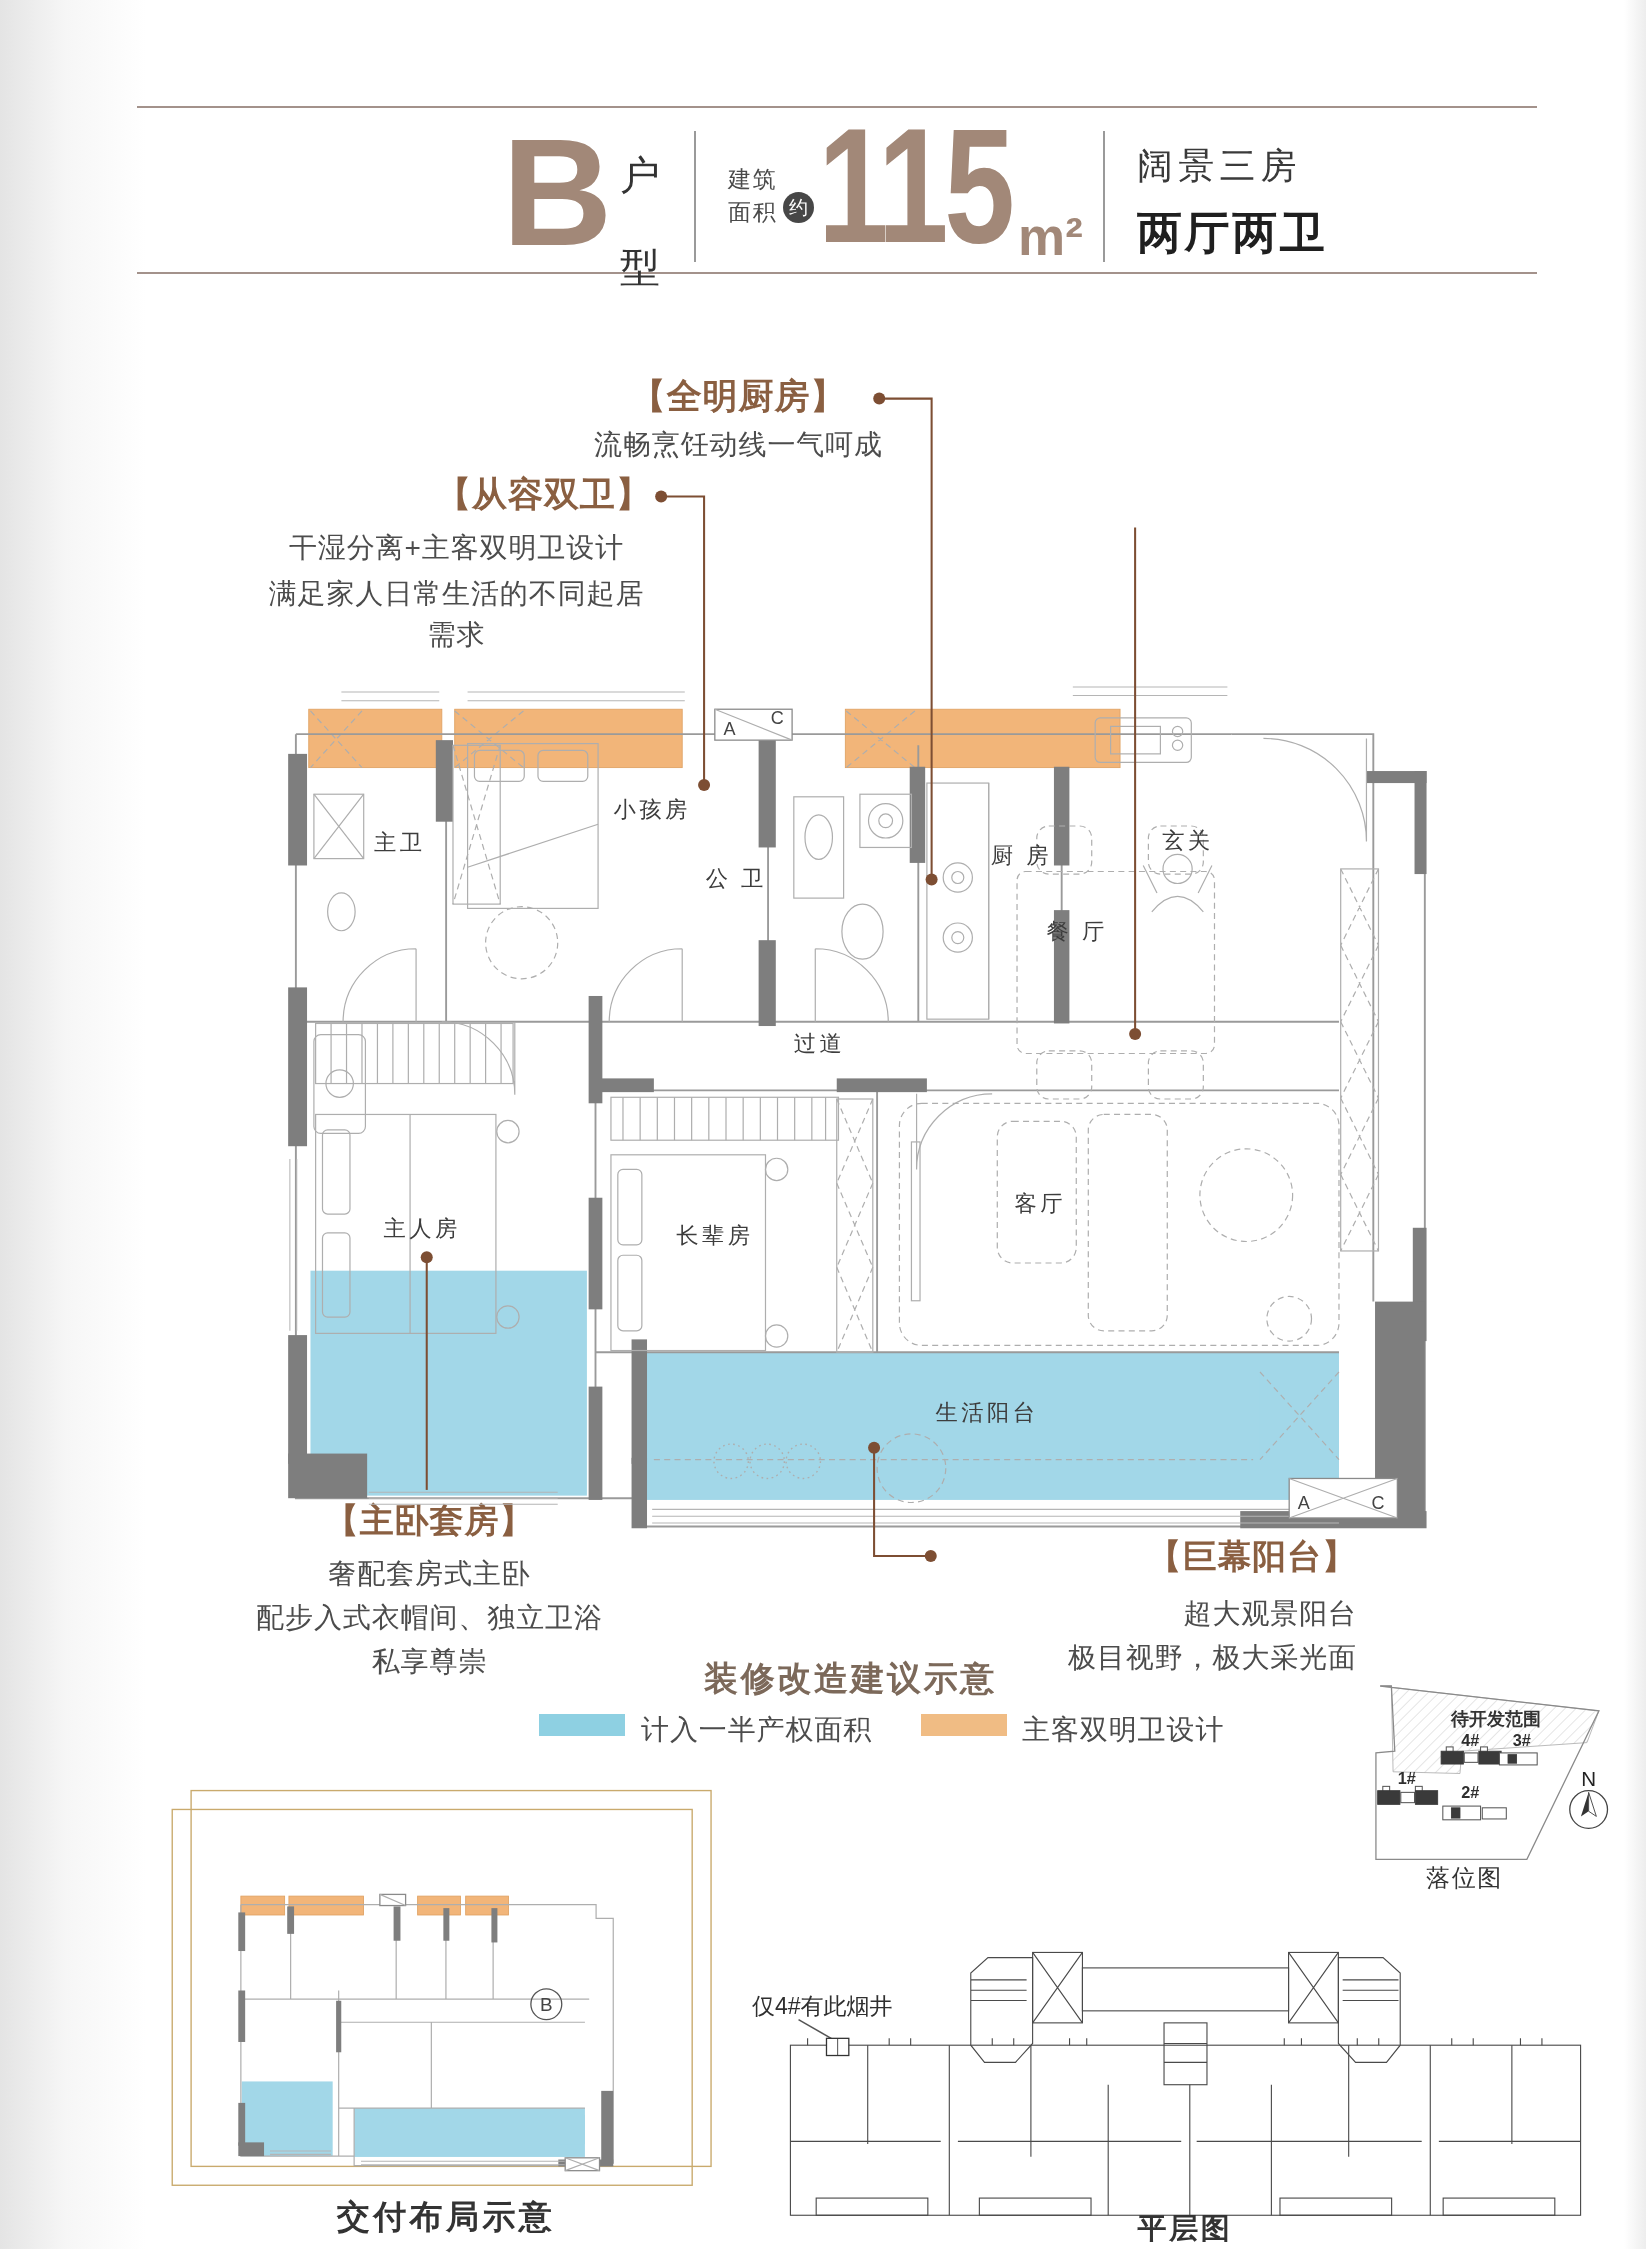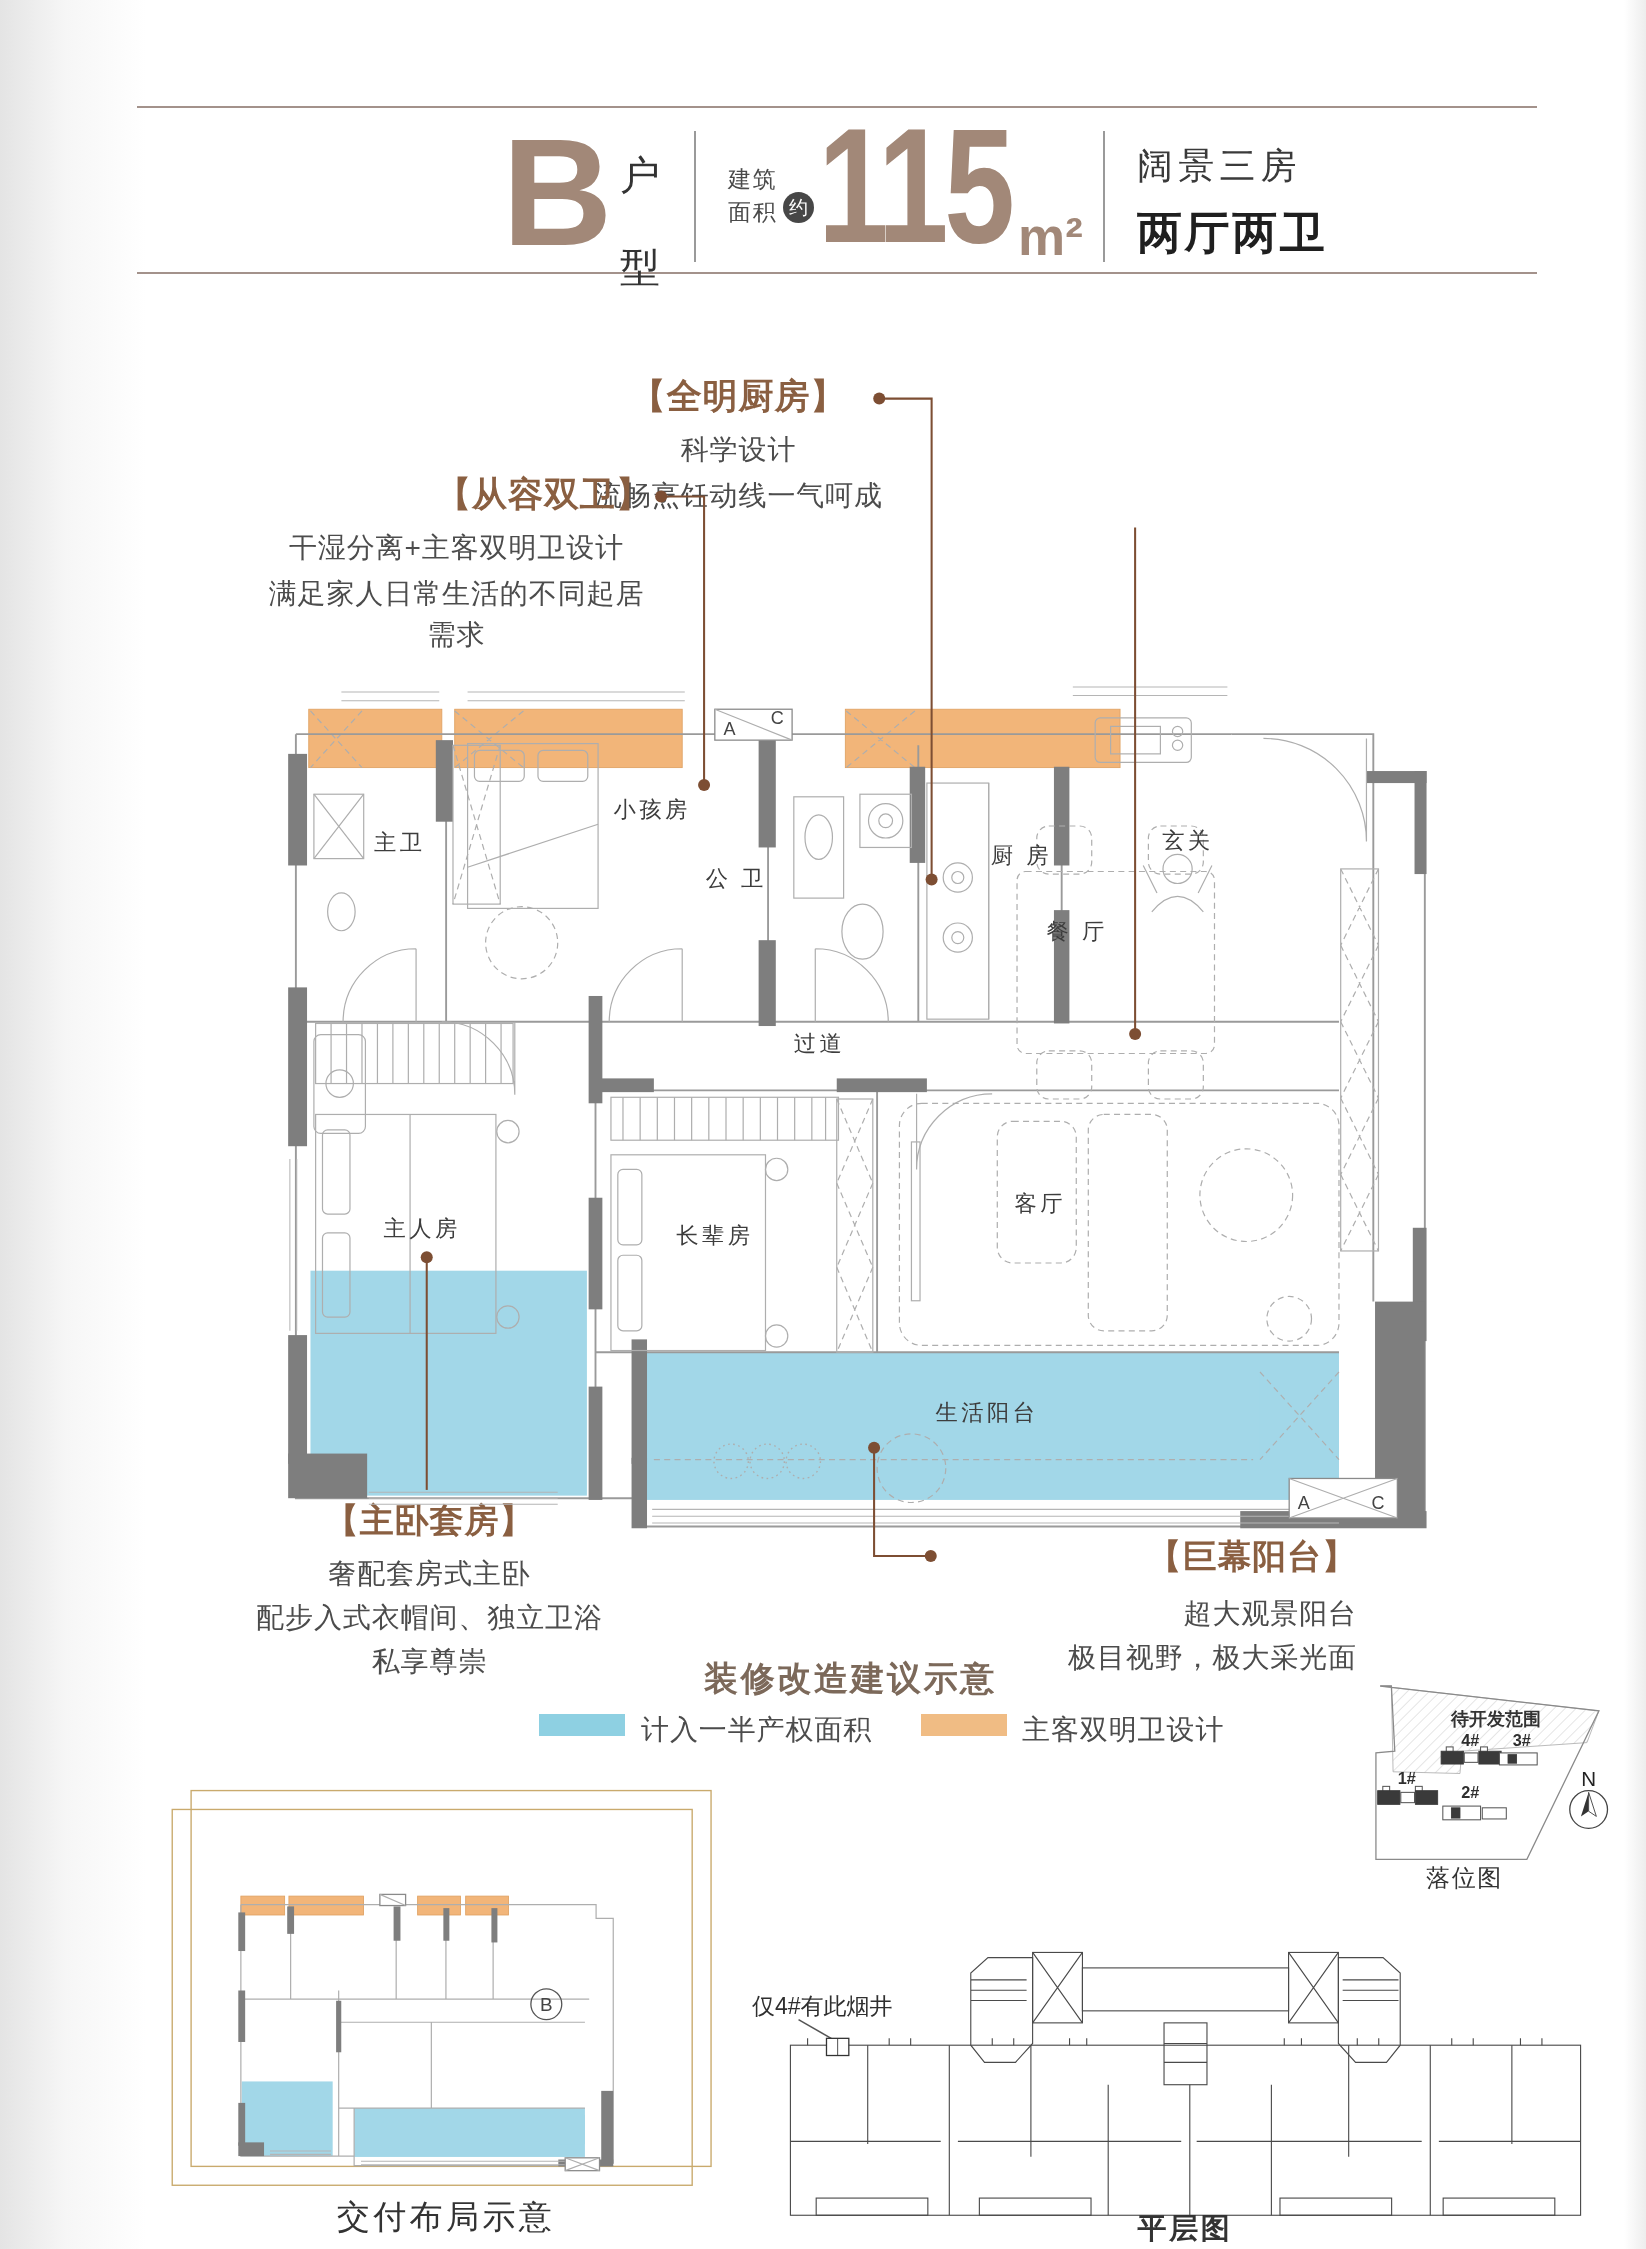--- a/index.html
+++ b/index.html
@@ -34,21 +34,21 @@
   .ann-baths .ti{text-align:right;padding-right:3.4px;}
   .ann-balcony{text-align:right;}
   .ann-balcony .bd{margin-top:13.7px;}
   
   .legend-title{position:absolute;left:593px;top:1656px;width:515px;text-align:center;
      font-size:34px;font-weight:bold;color:#7c695a;letter-spacing:2.6px;}
   .swatch{position:absolute;top:1714px;width:86px;height:22px;}
   .legend-label{position:absolute;top:1711px;font-size:28px;color:#4c4c4c;letter-spacing:0.9px;}
   
   .caption{position:absolute;text-align:center;color:#333;}
-  .cap-deliver{left:283px;top:2195px;width:326px;font-size:33px;font-weight:normal;letter-spacing:3.4px;}
+  .cap-deliver{left:283px;top:2195px;width:326px;font-size:33px;font-weight:bold;letter-spacing:3.4px;}
   .cap-site{left:1387px;top:1862px;width:155px;font-size:24px;letter-spacing:1.7px;}
   .cap-floor{left:1099px;top:2209px;width:172px;font-size:29px;font-weight:bold;letter-spacing:2.6px;}
   .note-chimney{position:absolute;left:752px;top:1991px;font-size:23px;color:#2f2f2f;}
   
   svg{position:absolute;}
   .orange{fill:#f2b579;stroke:#dfa263;stroke-width:1;}
   .bluef{fill:#a2d7e8;}
   .wall{fill:#7e7e7e;}
   .line{stroke:#9a9a9a;stroke-width:2.2;fill:none;}
   .thin{stroke:#aeaeae;stroke-width:1.4;fill:none;}
@@ -87,21 +87,20 @@
     <div class="area-unit">m²</div>
     <div class="vdiv" style="left:1103px;"></div>
     <div class="desc">
       <div class="desc-1">阔景三房</div>
       <div class="desc-2">两厅两卫</div>
     </div>
   </div>
 
   <div class="ann" style="left:515px;top:373px;width:447px;">
     <div class="ti">【全明厨房】</div>
-    <div class="bd">科学设计</div>
     <div class="bd" style="margin-top:5.2px;">流畅烹饪动线一气呵成</div>
   </div>
 
 
   <div class="ann ann-baths" style="left:258px;top:471px;width:397px;">
     <div class="ti">【从容双卫】</div>
     <div class="bd">干湿分离+主客双明卫设计</div>
     <div class="bd" style="margin-top:5.2px;">满足家人日常生活的不同起居需求</div>
   </div>
 

